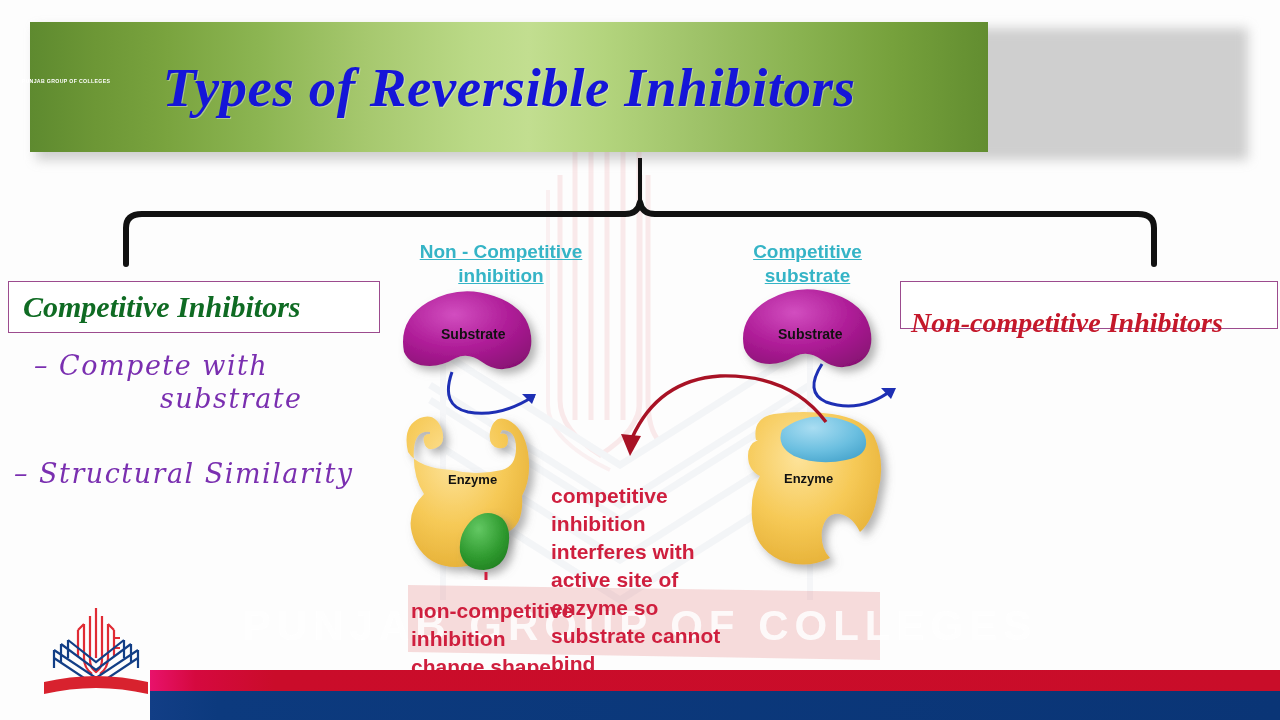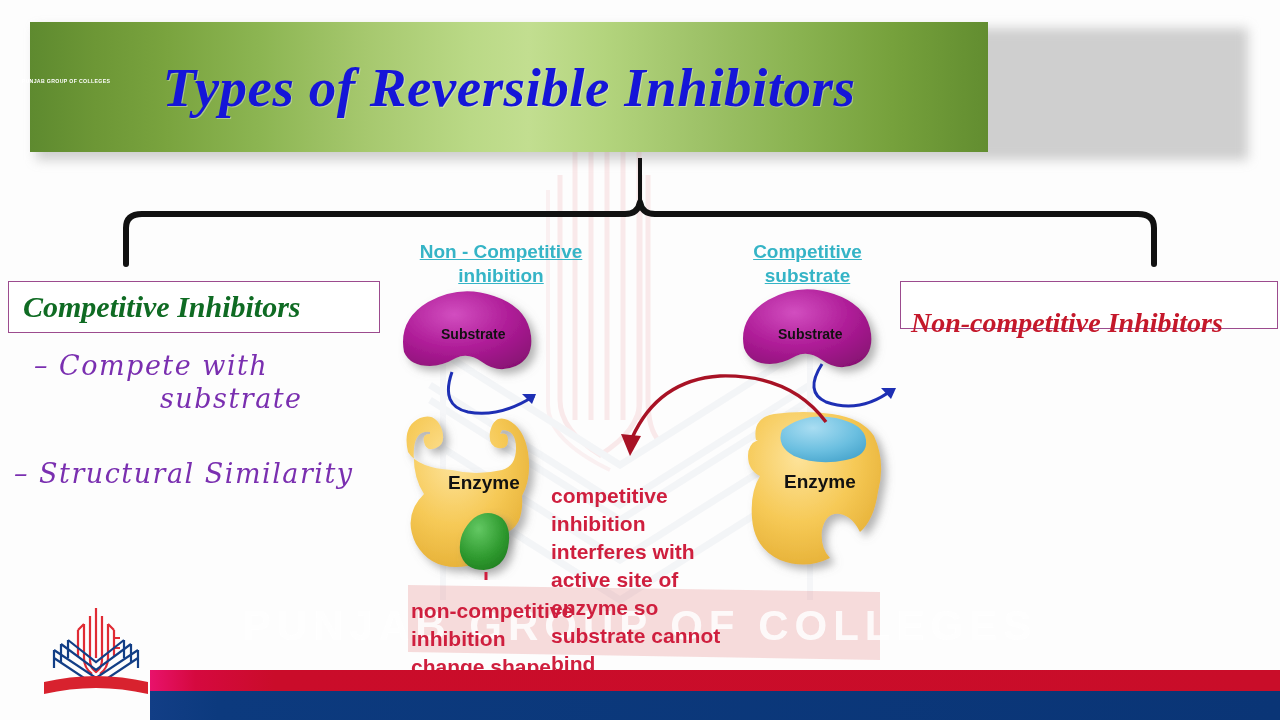--- a/index.html
+++ b/index.html
@@ -159,21 +159,21 @@
   #diagram-right { left: 726px; top: 280px; width: 210px; height: 300px; }
 
   .blob-label {
     position: absolute;
     font-weight: bold;
     color: #111111;
     white-space: nowrap;
     z-index: 5;
   }
   .lbl-substrate { font-size: 14px; }
-  .lbl-enzyme { font-size: 19px; }
+  .lbl-enzyme { font-size: 13px; }
 
   
   #bar-red {
     position: absolute;
     left: 150px; top: 670px;
     width: 1130px; height: 21px;
     z-index: 7;
     background: linear-gradient(to right, #e8126b 0%, #d5093f 4%, #ca0c2a 11%, #c90d29 100%);
   }
   #bar-blue {

